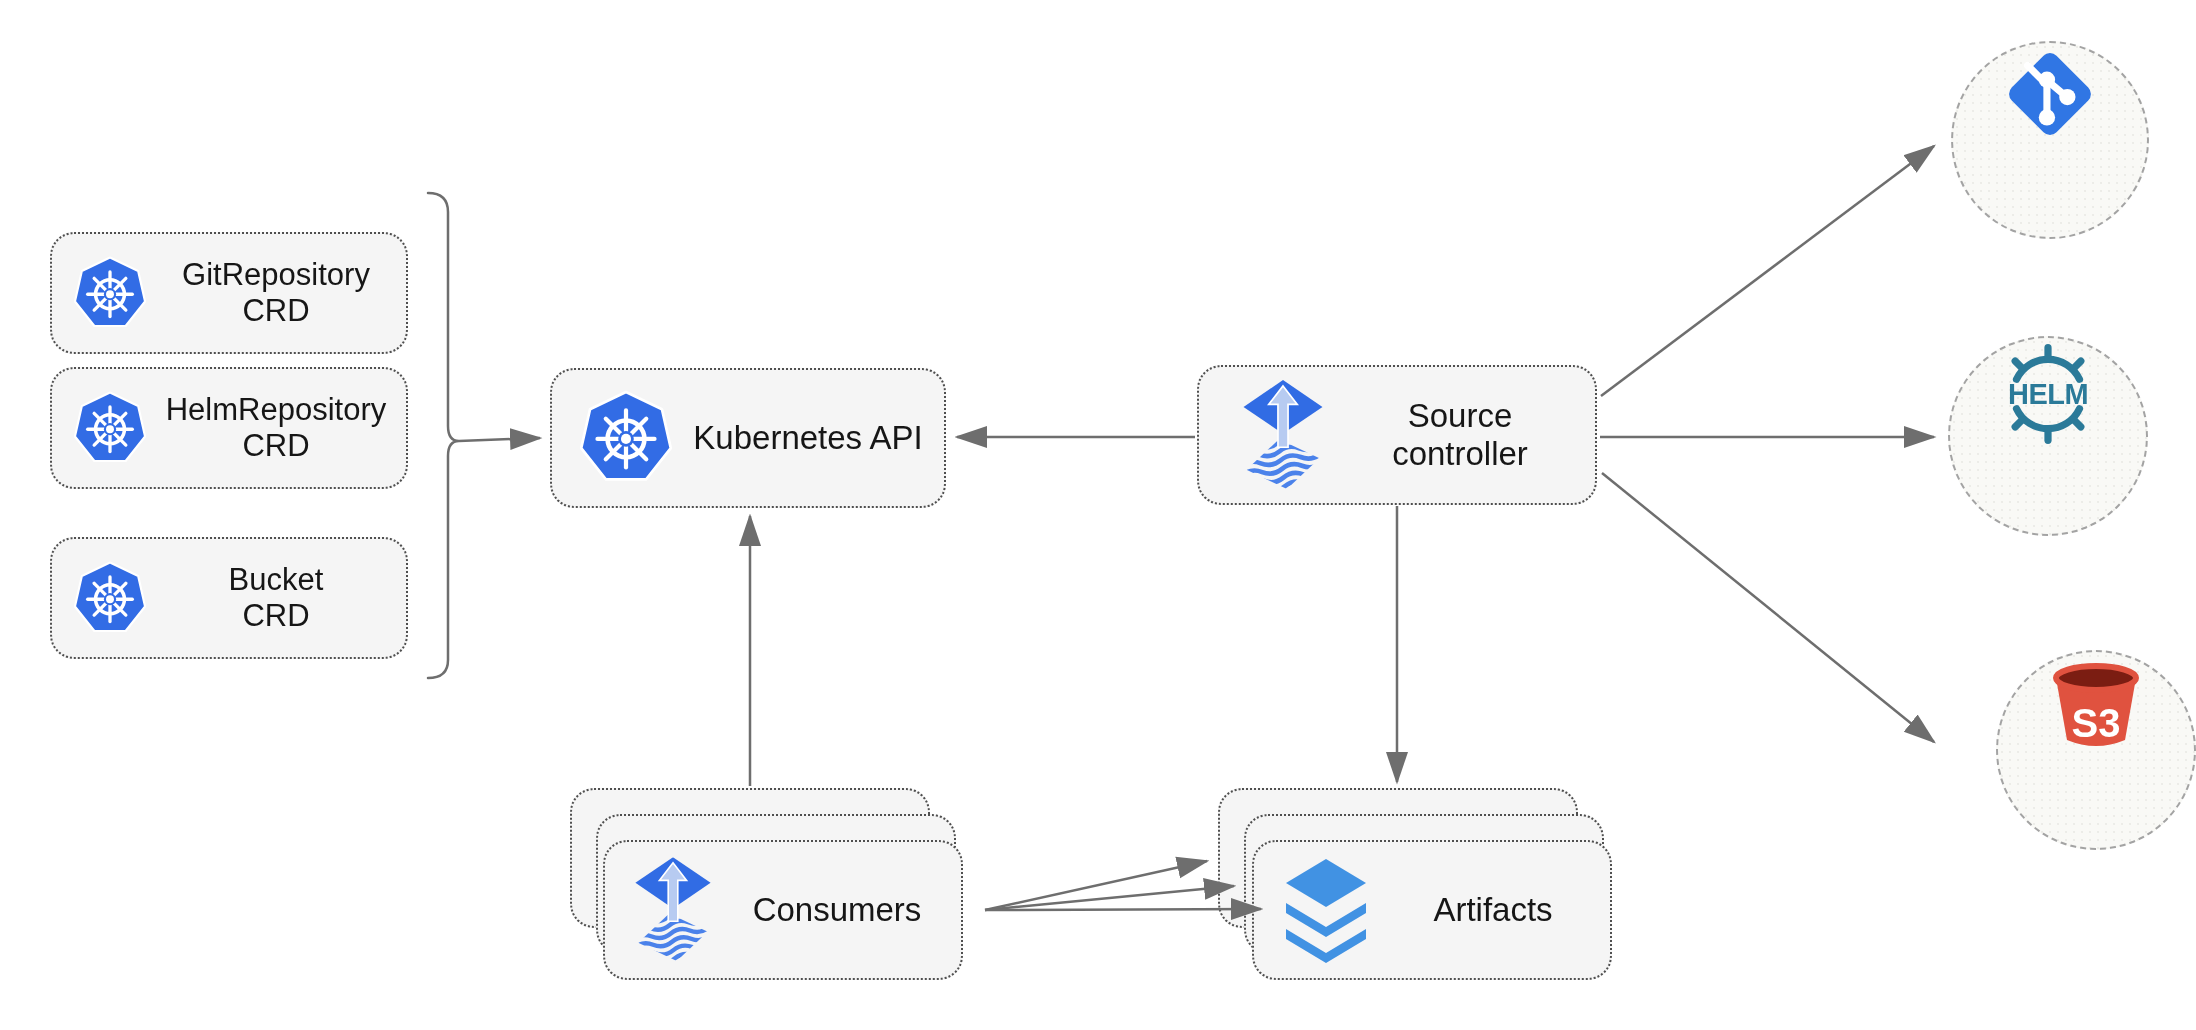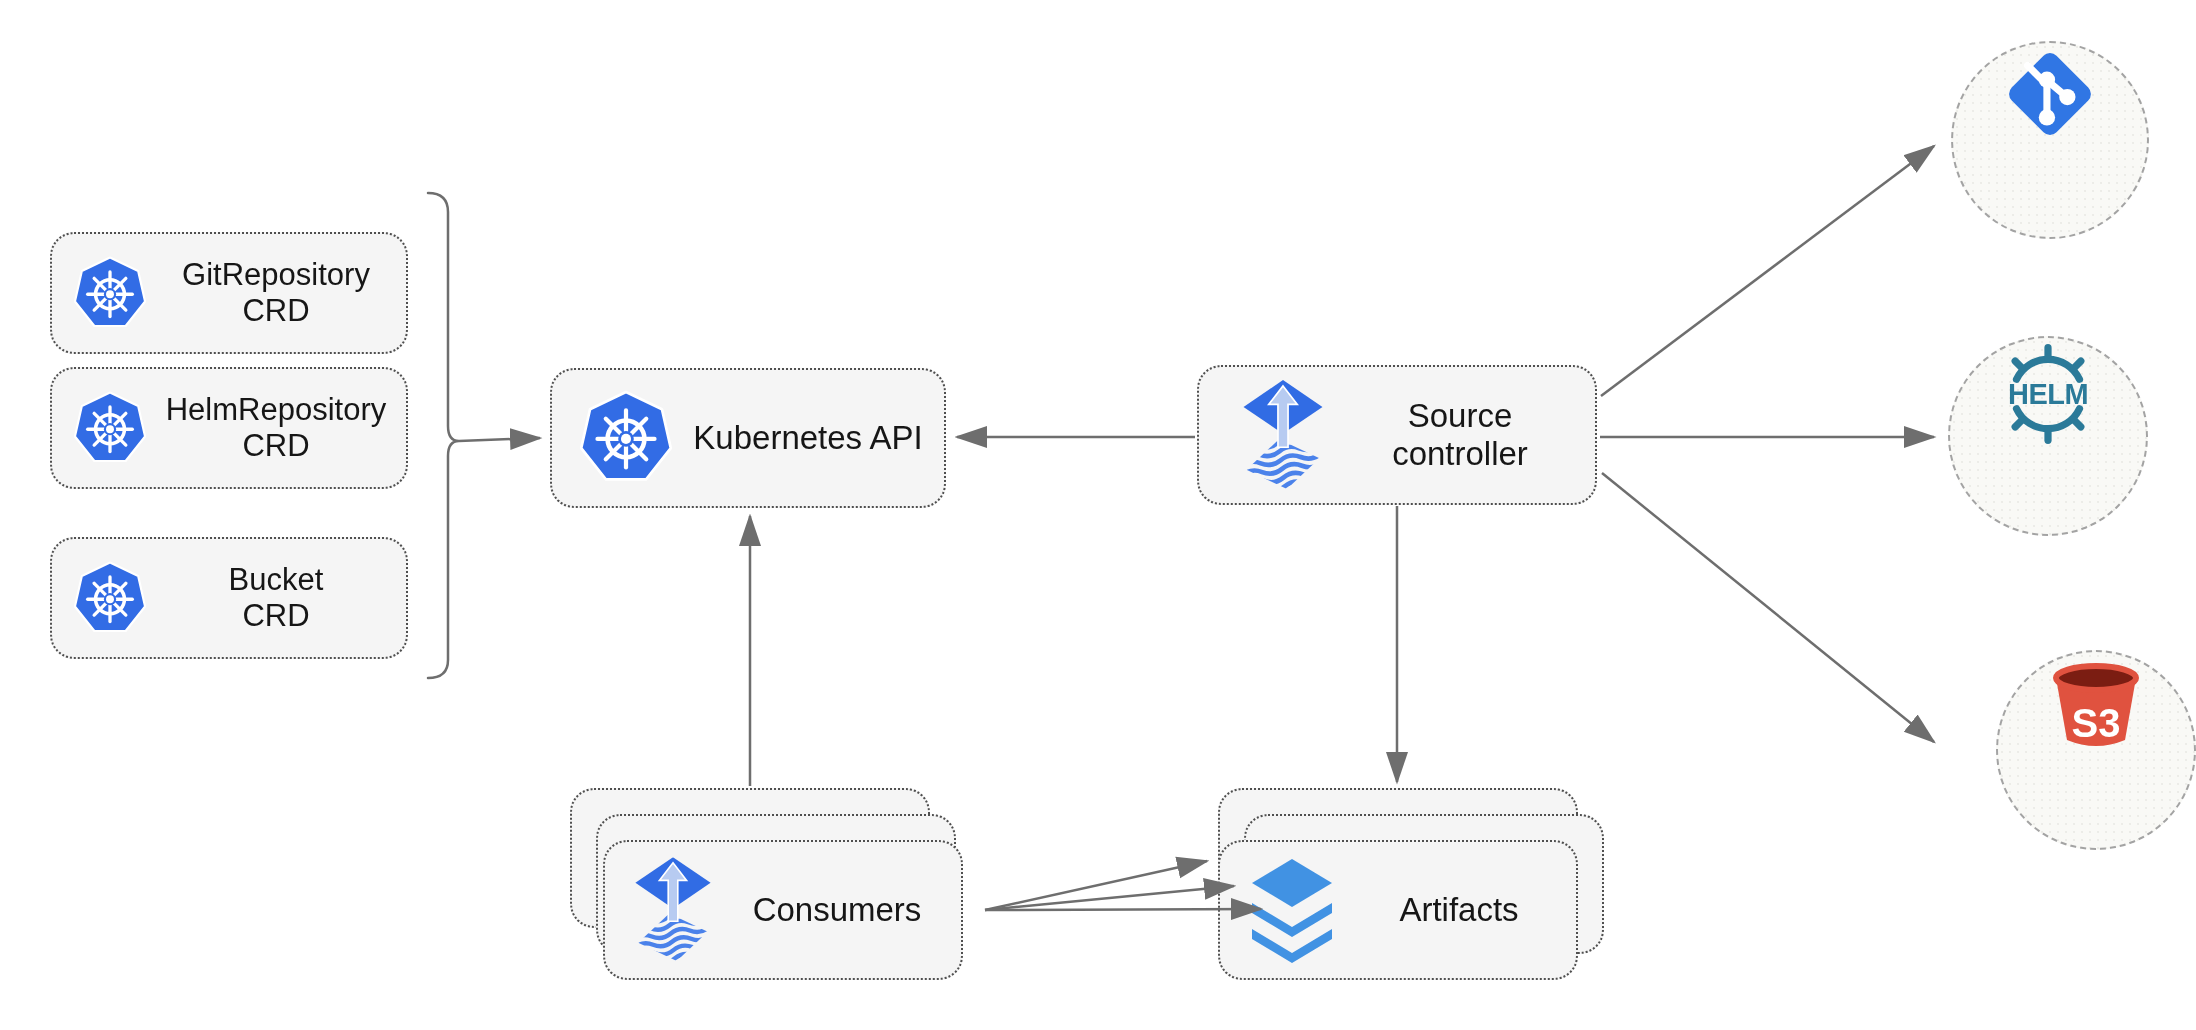--- a/index.html
+++ b/index.html
@@ -121,21 +121,21 @@
   <div class="node" style="left:596px;top:814px;width:360px;height:140px"></div>
   <div class="node" style="left:603px;top:840px;width:360px;height:140px">
     <svg class="icon" style="margin-left:28px" width="80" height="106" viewBox="0 0 100 132">
         <use href="#sym-flux"></use>
       </svg>
     <div class="label">Consumers</div>
   </div>
 
   <div class="node" style="left:1218px;top:788px;width:360px;height:140px"></div>
   <div class="node" style="left:1244px;top:814px;width:360px;height:140px"></div>
-  <div class="node" style="left:1218px;top:840px;width:360px;height:140px">
+  <div class="node" style="left:1252px;top:840px;width:360px;height:140px">
     <svg class="icon" style="margin-left:22px" width="100" height="110" viewBox="0 0 100 110">
       <g fill="var(--layers-blue)">
         <path d="M50,4 L90,28 L50,52 L10,28 Z"></path>
         <path d="M10,48 L50,72 L90,48 L90,58 L50,82 L10,58 Z"></path>
         <path d="M10,74 L50,98 L90,74 L90,84 L50,108 L10,84 Z"></path>
       </g>
     </svg>
     <div class="label">Artifacts</div>
   </div>
 

